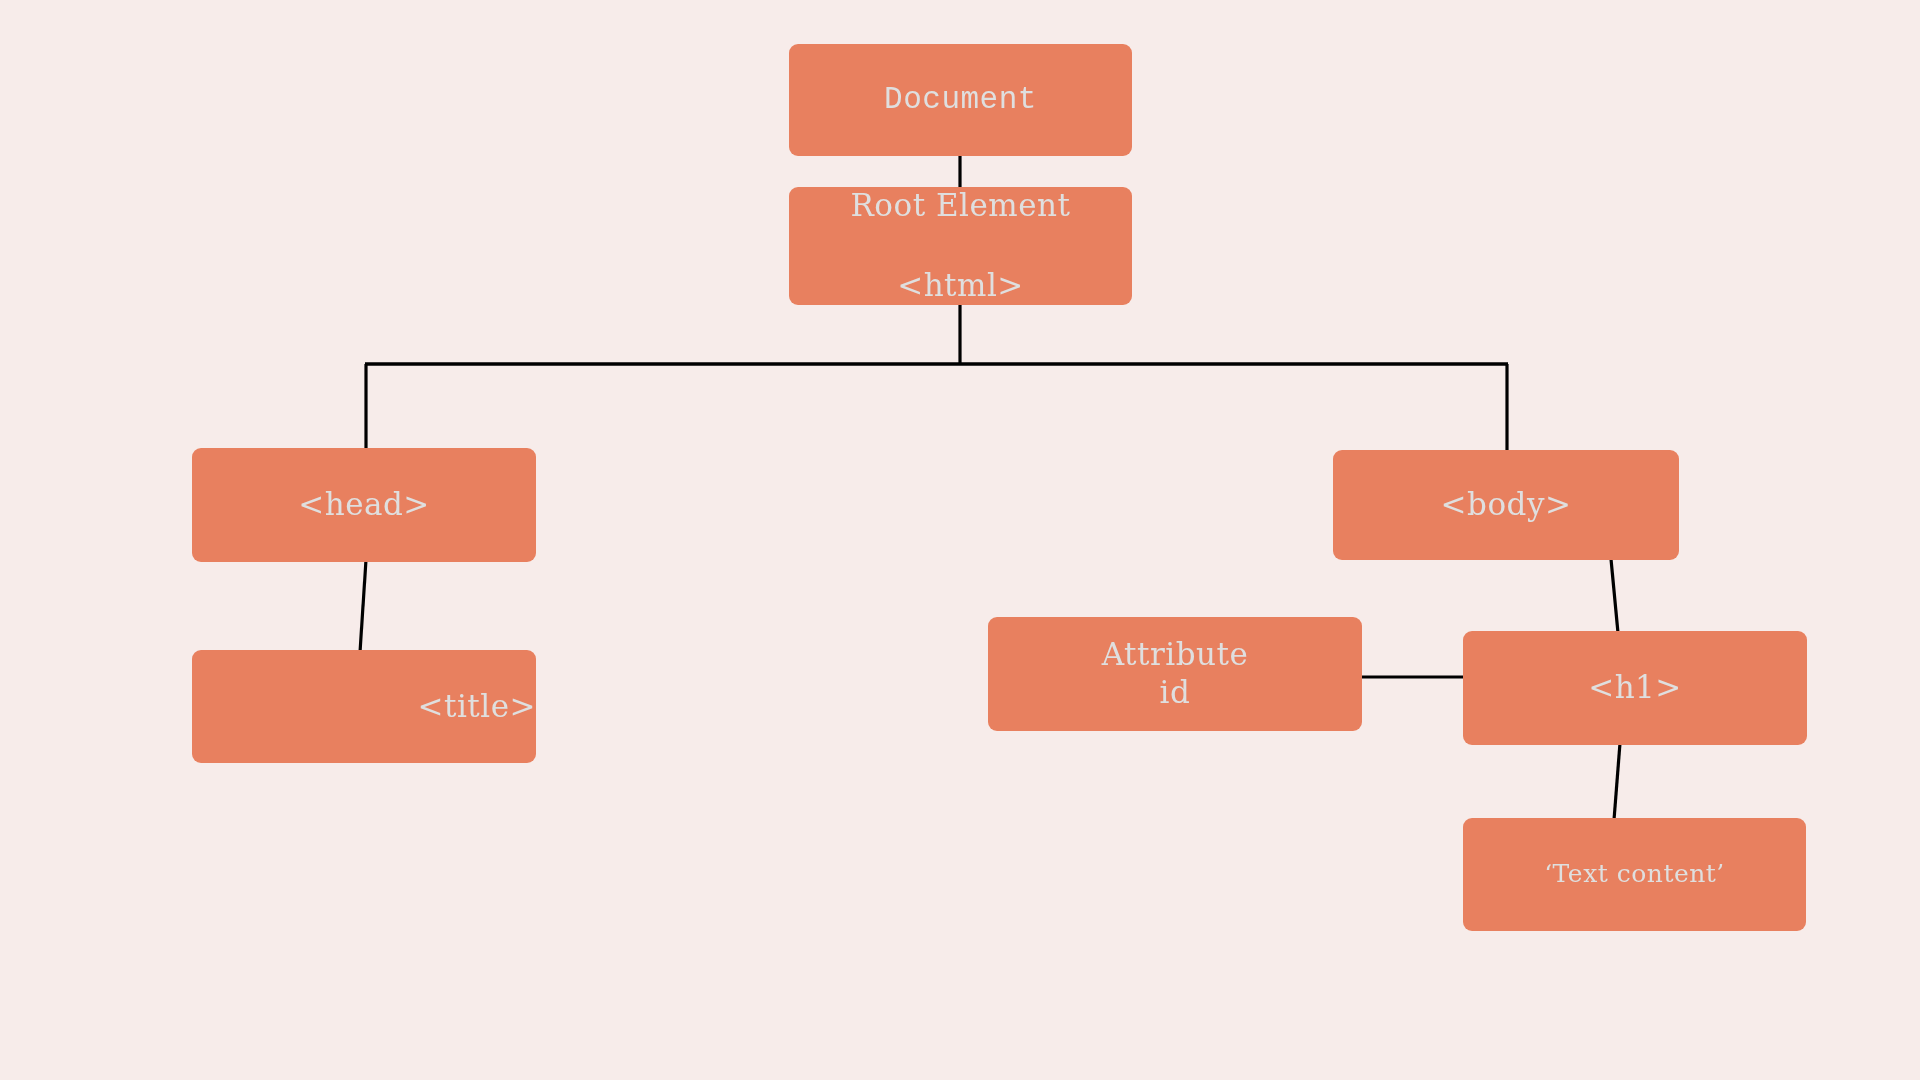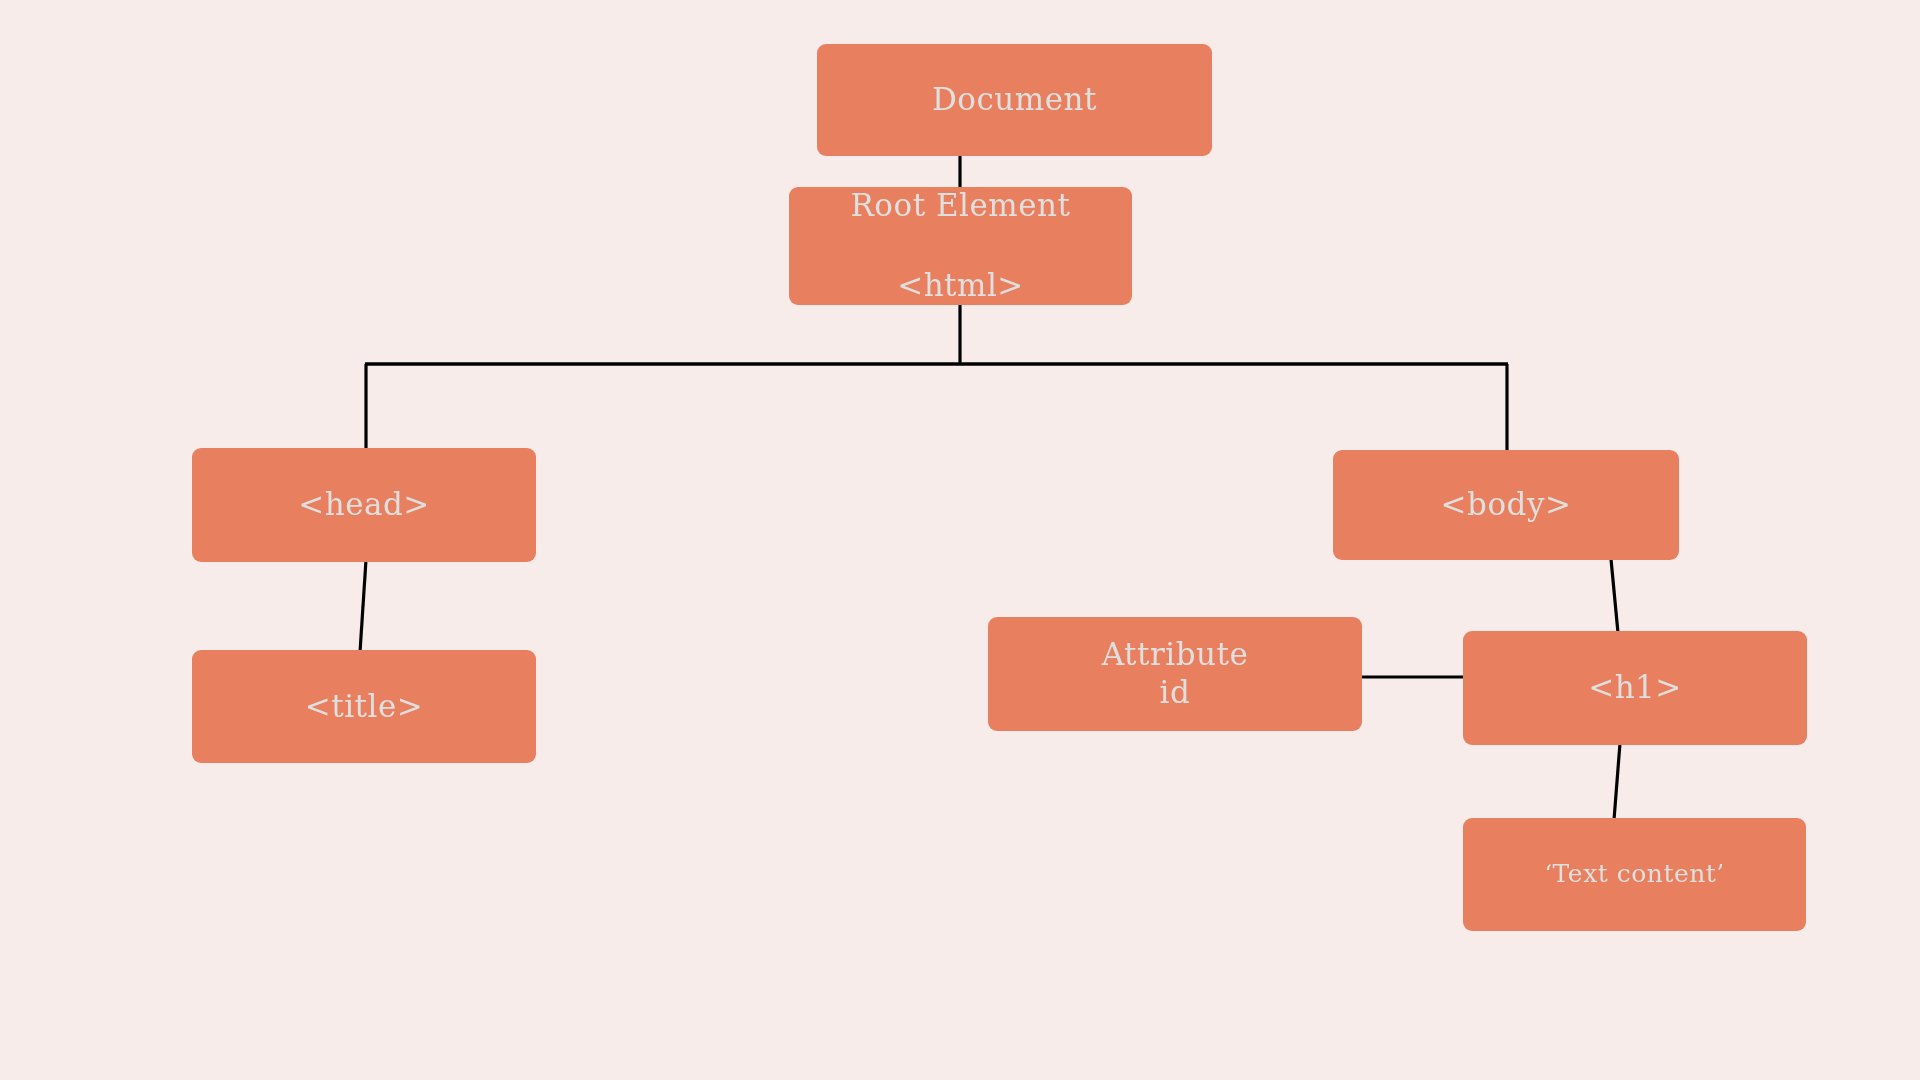--- a/index.html
+++ b/index.html
@@ -39,24 +39,24 @@
     box-sizing: border-box;
     z-index: 2;
   }
   .node .line {
     display: block;
     white-space: pre;
     line-height: 1.22;
     letter-spacing: 0.5px;
   }
   
-  .n-document   { left: 817px;  top: 44px;  width: 395px; height: 112px; font-size: 31px; }
+  .n-document   { left: 789px;  top: 44px;  width: 343px; height: 112px; font-size: 31px; font-family: Liberation Mono, monospace; }
   .n-root       { left: 789px;  top: 187px; width: 343px; height: 118px; font-size: 31px; gap: 42px; }
   .n-head       { left: 192px;  top: 448px; width: 344px; height: 114px; font-size: 31px; }
-  .n-title      { left: 192px;  top: 650px; width: 344px; height: 113px; font-size: 31px; }
+  .n-title      { left: 192px;  top: 650px; width: 344px; height: 113px; font-size: 31px; align-items: flex-end; }
   .n-body       { left: 1333px; top: 450px; width: 346px; height: 110px; font-size: 31px; }
   .n-attribute  { left: 988px;  top: 617px; width: 374px; height: 114px; font-size: 31px; }
   .n-h1         { left: 1463px; top: 631px; width: 344px; height: 114px; font-size: 31px; }
   .n-text       { left: 1463px; top: 818px; width: 343px; height: 113px; font-size: 25px; }
 </style>
 </head>
 <body>
 
 <div id="diagram">
 

